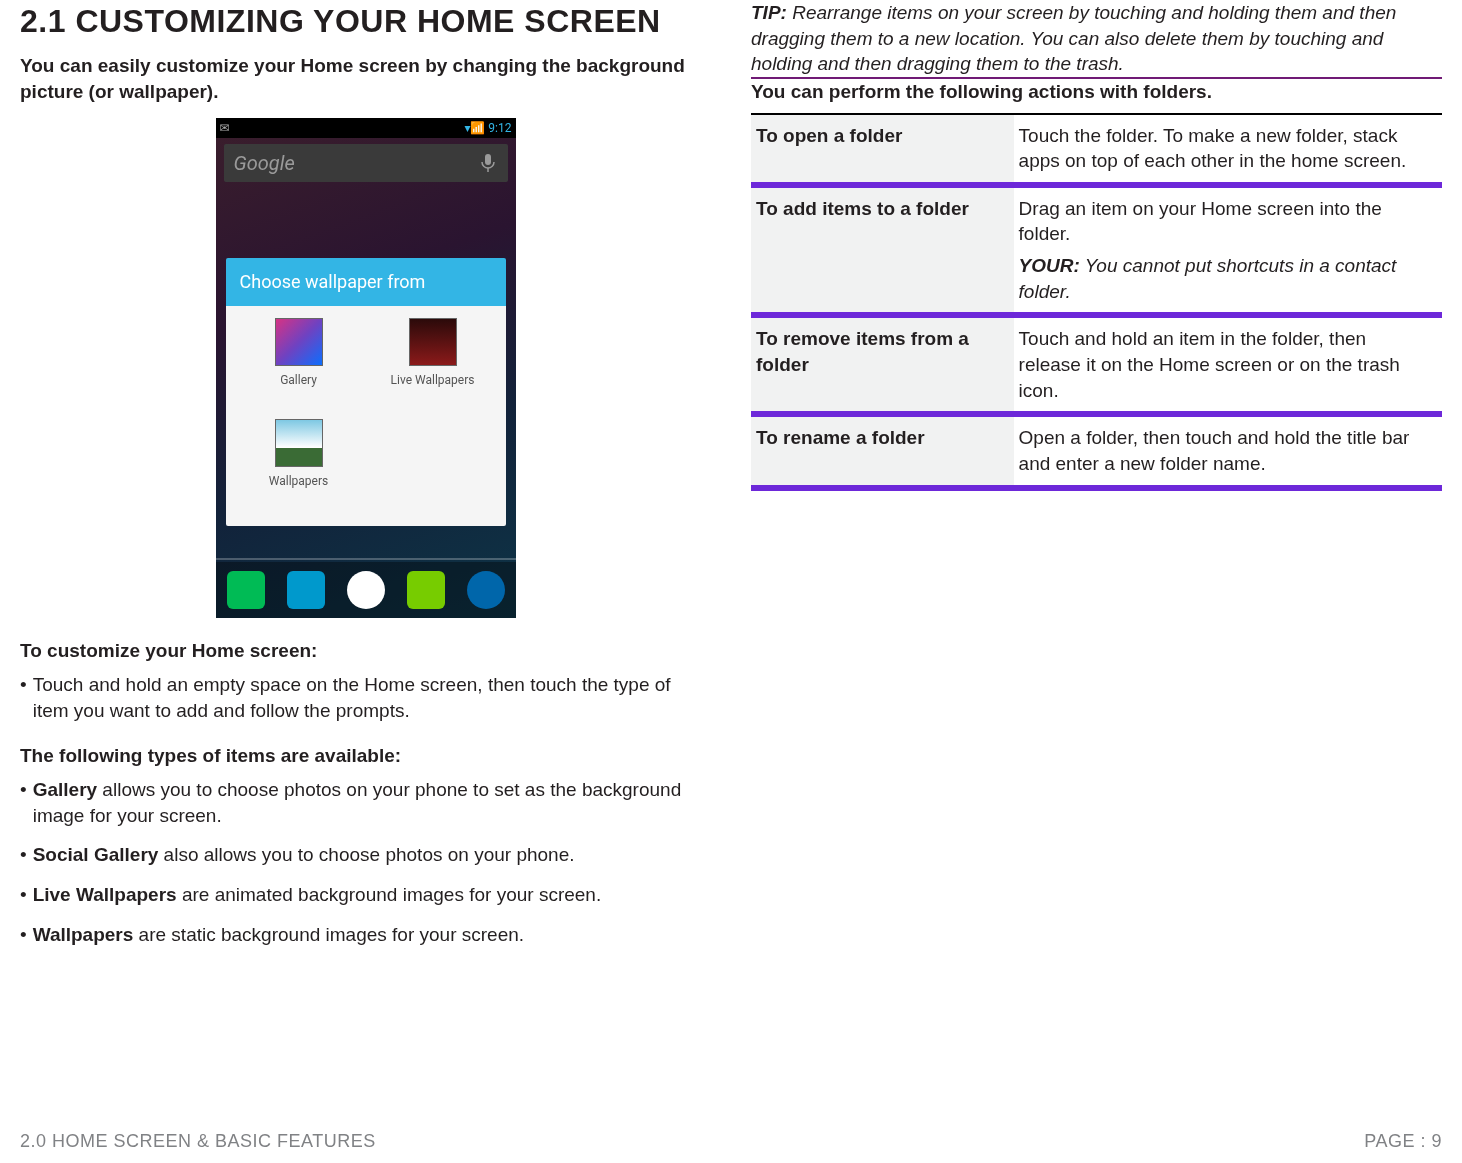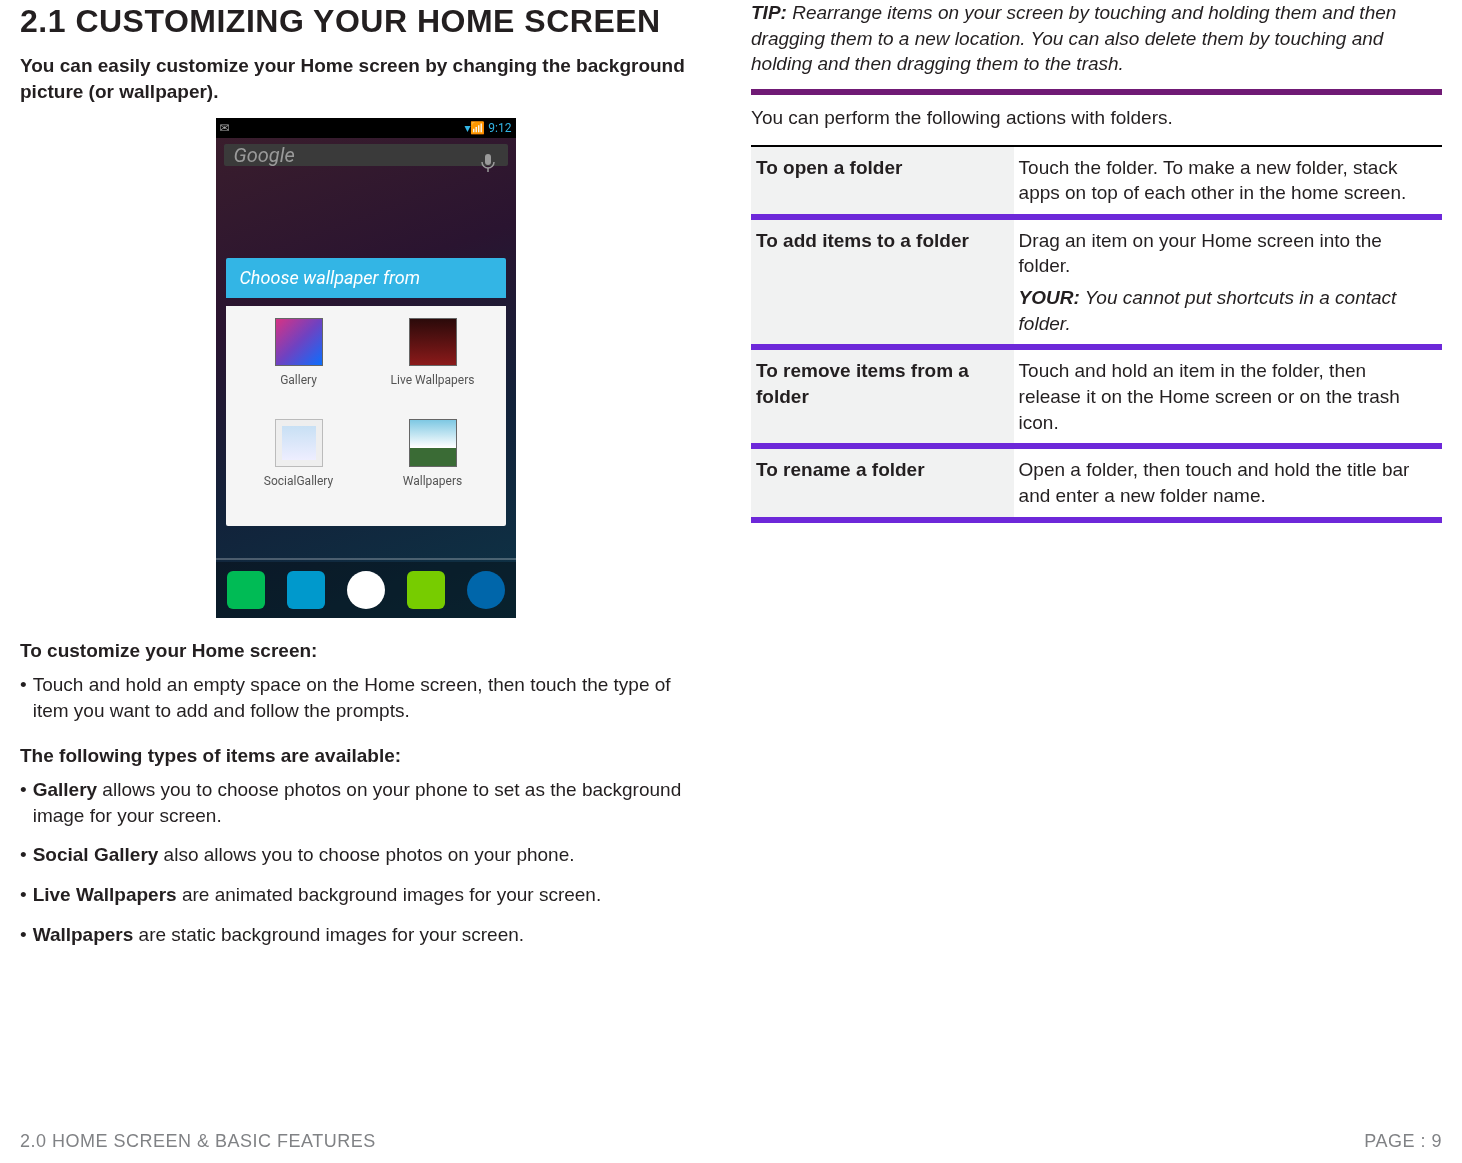--- a/index.html
+++ b/index.html
@@ -30,28 +30,28 @@
     font-stretch: condensed;
     font-weight: 700;
     margin-top: 20px;
     margin-bottom: 8px;
   }
   ul.bullets { list-style: none; padding-left: 0; }
   ul.bullets li { display: flex; margin-bottom: 14px; }
   ul.bullets li::before { content: "•"; margin-right: 6px; }
   .li-text { }
   .b { font-weight: 700; font-family: "Arial Narrow", Arial, sans-serif; font-stretch: condensed; }
-  .tip { font-style: italic; border-bottom: 6px solid #701a75; padding-bottom: 12px; margin-bottom: 10px; }
+  .tip { font-style: italic; border-bottom: 2px solid #701a75; }
   .tip .b { font-style: italic; }
   .table-lead {
     font-family: "Arial Narrow", Arial, sans-serif;
     font-stretch: condensed;
-    font-weight: 400;
+    font-weight: 700;
     border-bottom: 2px solid #000;
-    padding-bottom: 14px;
+    padding-bottom: 8px;
     margin-bottom: 0;
   }
   table.folder { width: 100%; border-collapse: collapse; }
   table.folder td { border-bottom: 6px solid #6d28d9; padding: 8px 10px 8px 5px; vertical-align: top; }
   table.folder td.key {
     width: 38%;
     font-family: "Arial Narrow", Arial, sans-serif;
     font-stretch: condensed;
     font-weight: 700;
     background: #f1f2f2;
@@ -62,23 +62,23 @@
   
   .phone-wrap { display:flex; justify-content:center; margin: 10px 0 18px; }
   .phone {
     width: 300px; height: 500px; position: relative;
     background: linear-gradient(160deg,#3b1e2c 0%, #2a1430 35%, #12223a 65%, #0d3547 100%);
     overflow:hidden;
     font-family: Roboto, Arial, sans-serif;
   }
   .status-bar { height:20px; background:#000; color:#33b5e5; font-size:12px; display:flex; align-items:center; justify-content:space-between; padding:0 4px; }
   .status-left { color:#aaa; }
-  .search-row { margin:6px 8px 0; height:22px; background:#3a3a3a; border-radius:2px; display:flex; align-items:center; padding:0 10px; color:#9a9a9a; font-size:20px; font-style:italic; position:relative;}
+  .search-row { margin:6px 8px 0; height:38px; background:#3a3a3a; border-radius:2px; display:flex; align-items:center; padding:0 10px; color:#9a9a9a; font-size:20px; font-style:italic; position:relative;}
   .mic-icon { position:absolute; right:12px; top:9px; }
-  .sheet-header { position:absolute; left:10px; right:10px; top:140px; height:40px; background:#33b5e5; color:#fff; font-size:18px; display:flex; align-items:center; padding:0 14px; border-radius:2px 2px 0 0;font-style:italic;}
+  .sheet-header { position:absolute; left:10px; right:10px; top:140px; height:48px; background:#33b5e5; color:#fff; font-size:18px; display:flex; align-items:center; padding:0 14px; border-radius:2px 2px 0 0;}
   .sheet-body { position:absolute; left:10px; right:10px; top:188px; height:220px; background:#f5f5f5; border-radius:0 0 2px 2px; display:grid; grid-template-columns:1fr 1fr; grid-template-rows:1fr 1fr; padding:12px 6px 6px; }
   .wp-opt { display:flex; flex-direction:column; align-items:center; font-size:12px; color:#555; gap:6px;}
   .wp-icon { width:48px; height:48px; background:#888; border:1px solid #666; }
   .wp-icon.g1 { background: linear-gradient(135deg,#d63384,#6f42c1,#0d6efd); }
   .wp-icon.g2 { background: linear-gradient(#2b0a0a,#8b1a1a); }
   .wp-icon.g3 { background: #eee; border:1px solid #bbb; position:relative;}
   .wp-icon.g3::before{content:"";position:absolute;inset:6px;background:linear-gradient(#c8e0f4,#eef);}
   .wp-icon.g4 { background: linear-gradient(#7ec8e3,#fff 60%,#3a6b35 60%); }
   .dock { position:absolute; bottom:0; left:0; right:0; height:56px; background:rgba(0,0,0,.35); display:flex; justify-content:space-around; align-items:center;}
   .dock .di { width:38px; height:38px; border-radius:6px; }
@@ -128,24 +128,20 @@
         <div class="sheet-body">
           <div class="wp-opt">
               <div class="wp-icon g1"></div>
               <span>Gallery</span>
             </div>
           <div class="wp-opt">
               <div class="wp-icon g2"></div>
               <span>Live Wallpapers</span>
             </div>
           <div class="wp-opt">
-              <div class="wp-icon g3"></div>
-              <span>SocialGallery</span>
-            </div>
-          <div class="wp-opt">
               <div class="wp-icon g4"></div>
               <span>Wallpapers</span>
             </div>
         </div>
         <div class="thin-line"></div>
         <div class="dock">
           <div class="di phone-i"></div>
           <div class="di contacts-i"></div>
           <div class="di apps-i"></div>
           <div class="di msg-i"></div>

